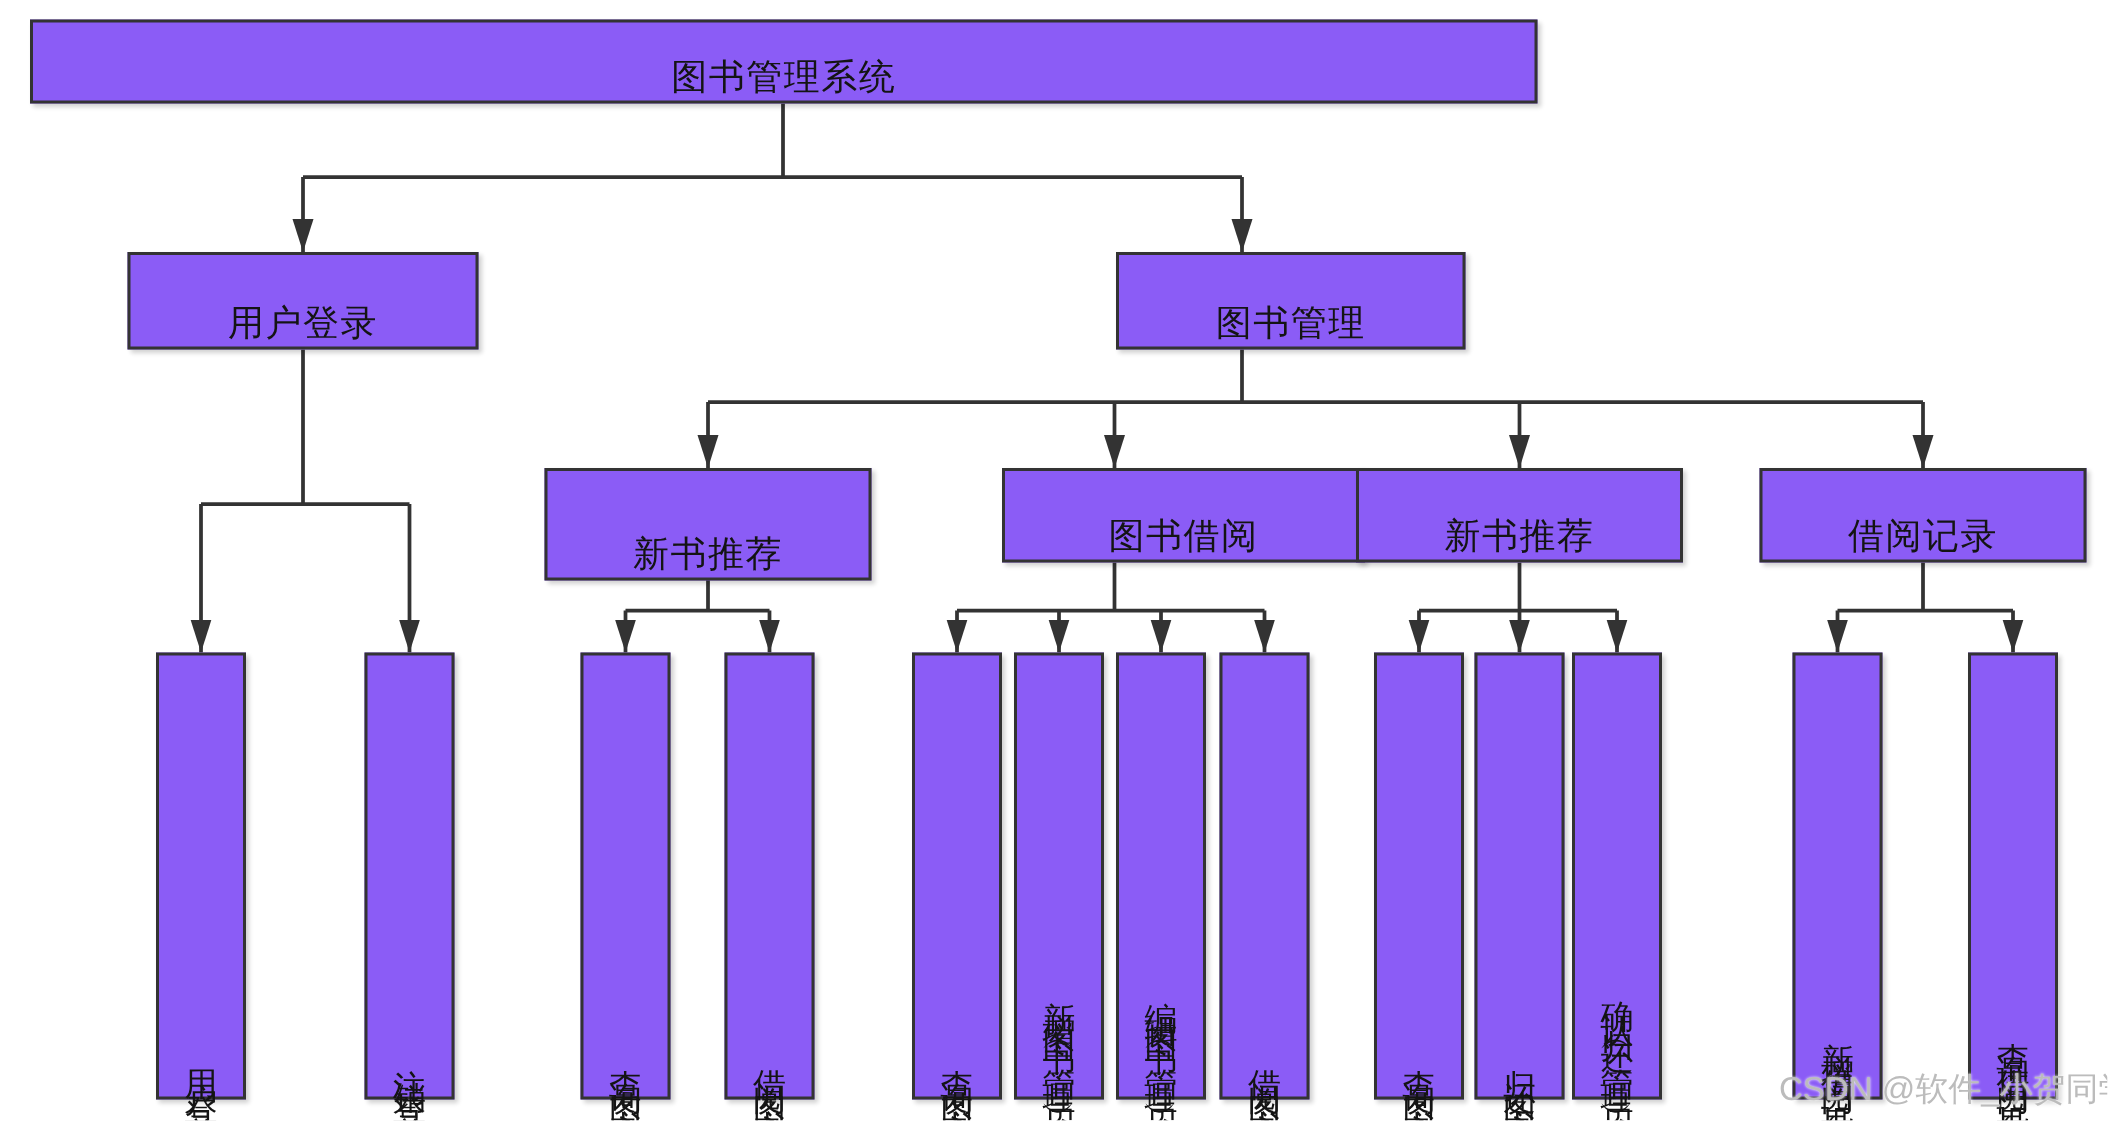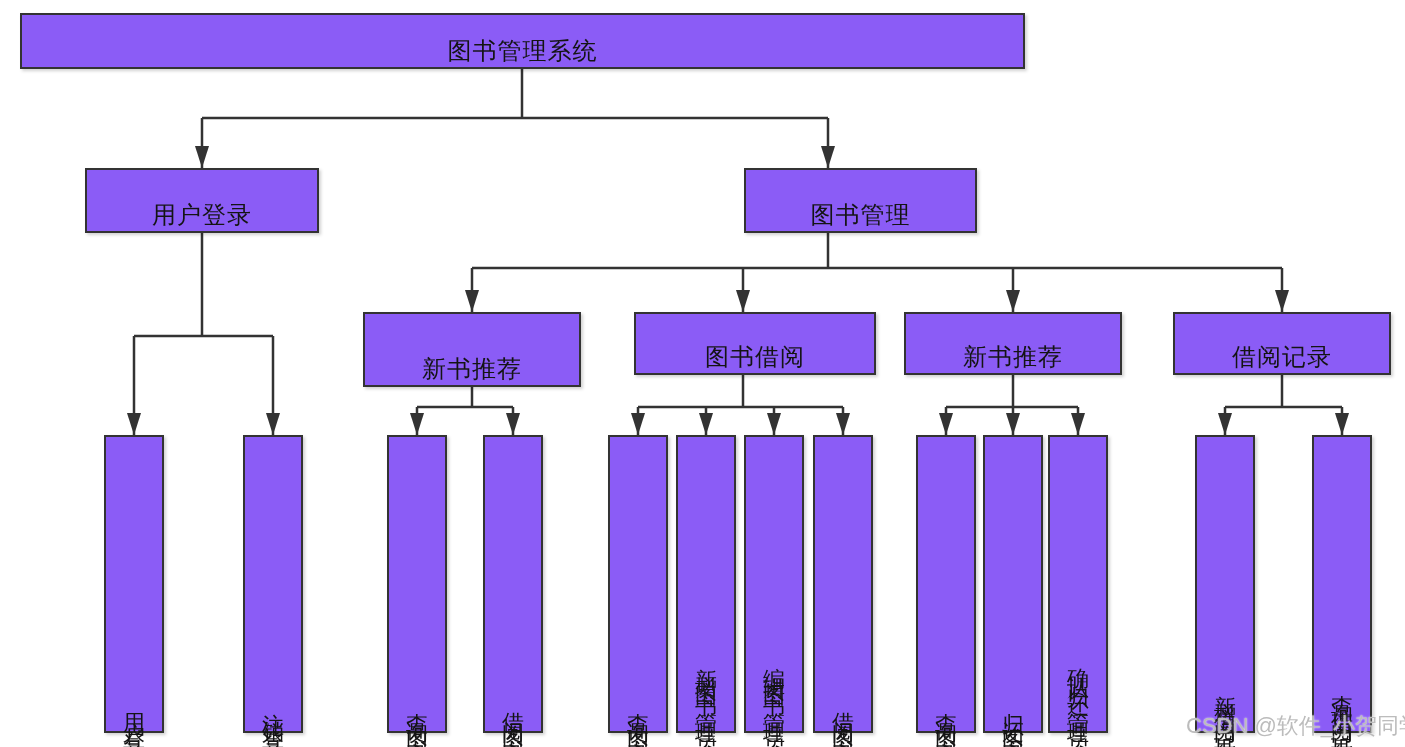--- a/index.html
+++ b/index.html
@@ -113,21 +113,21 @@
   <div class="box" style="left:85px; top:168px; width:234px; height:65px;">
     <span class="h-label">用户登录</span>
   </div>
   <div class="box" style="left:712px; top:168px; width:233px; height:65px;margin-left:32px;">
     <span class="h-label">图书管理</span>
   </div>
 
   <div class="box" style="left:363px; top:312px; width:218px; height:75px;">
     <span class="h-label">新书推荐</span>
   </div>
-  <div class="box" style="left:634px; top:312px; width:242px; height:63px;">
+  <div class="box" style="left:668px; top:312px; width:242px; height:63px;">
     <span class="h-label">图书借阅</span>
   </div>
   <div class="box" style="left:904px; top:312px; width:218px; height:63px;">
     <span class="h-label">新书推荐</span>
   </div>
   <div class="box" style="left:1173px; top:312px; width:218px; height:63px;">
     <span class="h-label">借阅记录</span>
   </div>
 
   <div class="box" style="left:104px; top:435px; width:60px; height:298px;">

